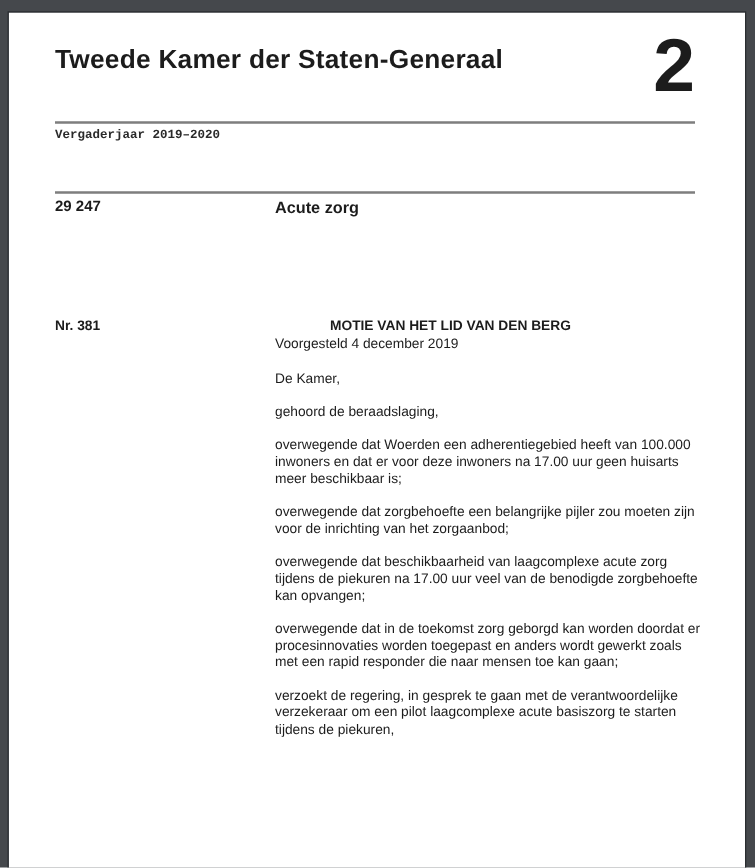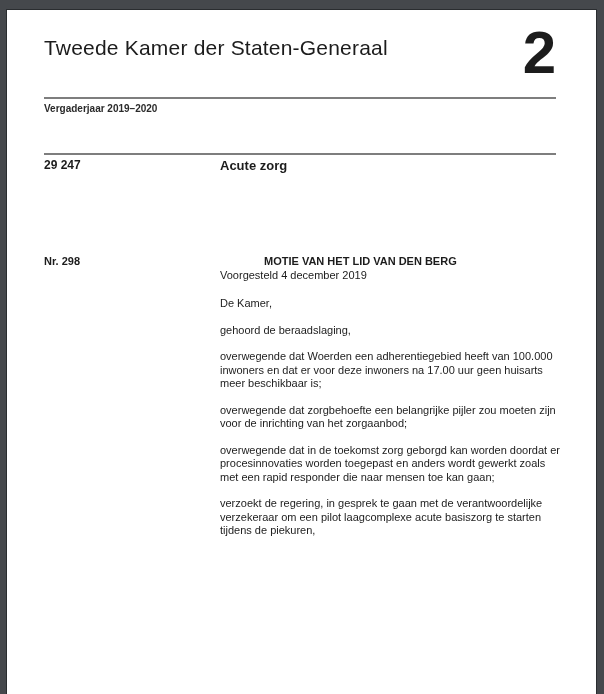--- a/index.html
+++ b/index.html
@@ -15,21 +15,21 @@
     position:absolute;
     left:7px; top:10px;
     width:589px; height:700px;
     background:#ffffff;
     outline:1px solid #2a2d30;
   }
   .doc-title {
     position:absolute;
     left:37px; top:26px;
     font-size:21px;
-    font-weight:normal;
+    font-weight:bold;
     letter-spacing:0.2px;
   }
   .chamber-num {
     position:absolute;
     right:40px; top:13px;
     font-size:60px;
     font-weight:bold;
     line-height:1;
   }
   .rule {
@@ -39,20 +39,21 @@
     background:#7e7e7e;
   }
   .rule1 { top:87px; }
   .rule2 { top:143px; }
   .session {
     position:absolute;
     left:37px; top:93px;
     font-size:10px;
     font-weight:bold;
     color:#2a2a2a;
+    font-family:Liberation Mono, monospace;
   }
   .dossier-number {
     position:absolute;
     left:37px; top:148px;
     font-size:12px;
     font-weight:bold;
   }
   .dossier-subject {
     position:absolute;
     left:213px; top:148px;
@@ -88,28 +89,29 @@
   <div class="rule rule1"></div>
 
   <div class="session">Vergaderjaar 2019–2020</div>
 
   <div class="rule rule2"></div>
 
   <div class="dossier-number">29 247</div>
 
   <div class="dossier-subject">Acute zorg</div>
 
-  <div class="motion-number">Nr. 298</div>
+  <div class="motion-number">Nr. 381</div>
 
   <div class="motion-block">
     <div class="motion-heading">MOTIE VAN HET LID VAN DEN BERG</div>
     <div class="motion-proposed">Voorgesteld 4 december 2019</div>
     <div>
         <p class="para">De Kamer,</p>
         <p class="para">gehoord de beraadslaging,</p>
         <p class="para">overwegende dat Woerden een adherentiegebied heeft van 100.000 inwoners en dat er voor deze inwoners na 17.00 uur geen huisarts meer beschikbaar is;</p>
         <p class="para">overwegende dat zorgbehoefte een belangrijke pijler zou moeten zijn voor de inrichting van het zorgaanbod;</p>
+        <p class="para">overwegende dat beschikbaarheid van laagcomplexe acute zorg tijdens de piekuren na 17.00 uur veel van de benodigde zorgbehoefte kan opvangen;</p>
         <p class="para">overwegende dat in de toekomst zorg geborgd kan worden doordat er procesinnovaties worden toegepast en anders wordt gewerkt zoals met een rapid responder die naar mensen toe kan gaan;</p>
         <p class="para">verzoekt de regering, in gesprek te gaan met de verantwoordelijke verzekeraar om een pilot laagcomplexe acute basiszorg te starten tijdens de piekuren,</p>
       </div>
   </div>
 
 </div>
 
 </body></html>

